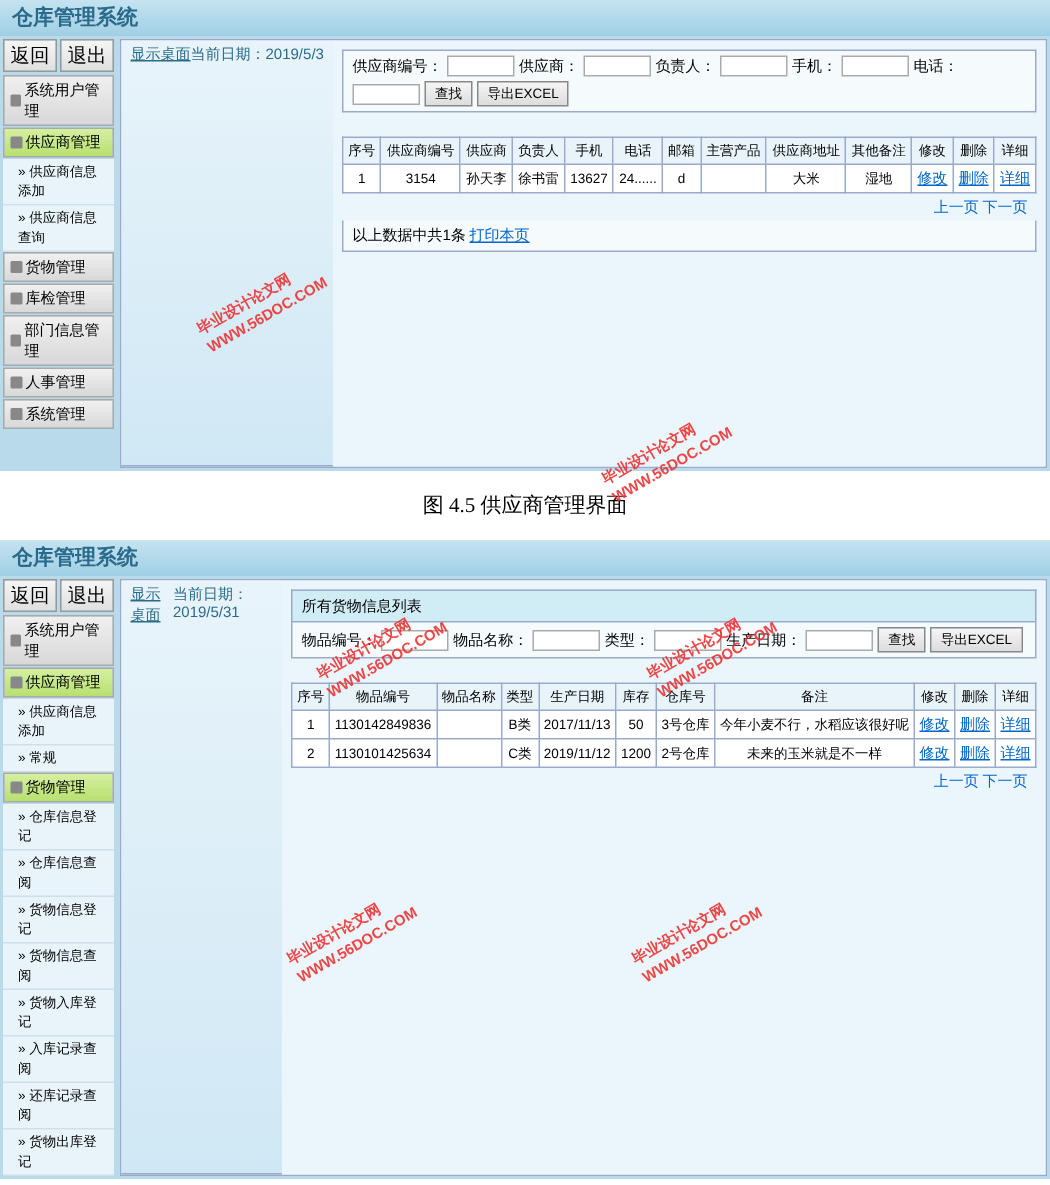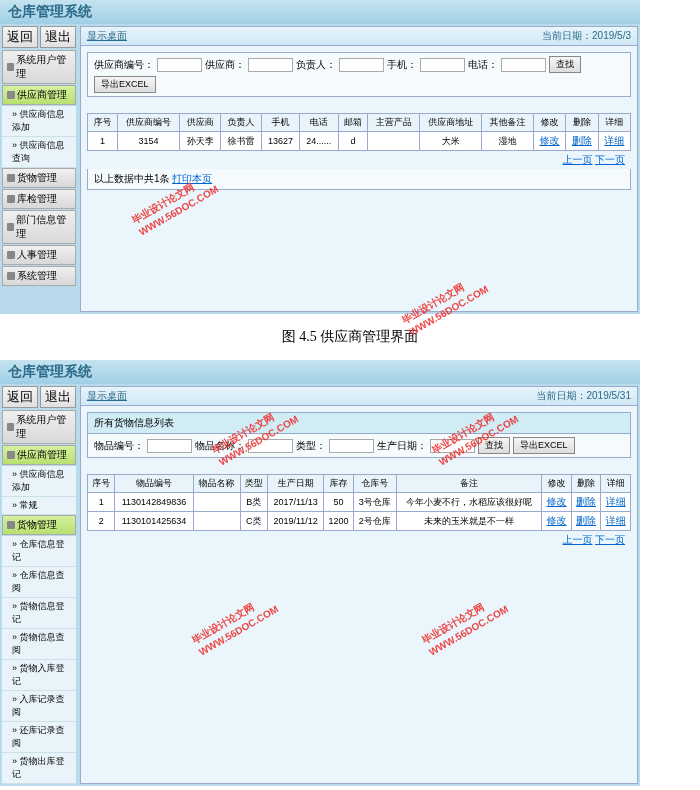--- a/index.html
+++ b/index.html
@@ -1,43 +1,43 @@
 <!DOCTYPE html>
 <html><head>
 <meta charset="utf-8">
 <style>
 *{margin:0;padding:0;box-sizing:border-box;font-family:"Microsoft YaHei",SimSun,Arial,sans-serif;font-size:10px}
 body{background:#fff;width:700px}
-.app{width:640px;position:relative}
+.app{width:700px;position:relative}
 .header{background:linear-gradient(#c5e3f0,#a0cfe5);height:24px;display:flex;align-items:center;padding-left:8px}
 .header-title{color:#2a6a8a;font-size:14px;font-weight:bold}
 .body{display:flex;background:#b8daea;min-height:290px}
 .sidebar{width:78px;background:#b8daea;padding:2px}
 .sb-top{display:flex;gap:2px;margin-bottom:2px}
 .sb-btn{flex:1;background:linear-gradient(#f5f5f5,#e0e0e0);border:1px solid #999;text-align:center;padding:1px 0;font-size:13px;cursor:pointer}
 .sb-group{background:linear-gradient(#f0f0f0,#d8d8d8);border:1px solid #aaa;padding:2px 4px;margin-bottom:1px;font-size:9px;cursor:pointer;display:flex;align-items:center;gap:2px}
 .sb-group.active{background:linear-gradient(#d4f0a0,#b8e070)}
 .sb-item{background:#e8f4fa;padding:2px 4px 2px 10px;font-size:9px;cursor:pointer;border-bottom:1px solid #cce0ea}
 .sb-icon{width:8px;height:8px;display:inline-block;background:#888;border-radius:1px}
-.main{flex:1;background:#fff;border:1px solid #9ac;margin:2px;display:flex;flex-direction:column}
+.main{flex:1;background:#fff;border:1px solid #9ac;margin:2px;display:flex;flex-direction:row}
 .crumb{background:linear-gradient(#e8f4fa,#d0e8f5);padding:2px 6px;font-size:9px;color:#2a6a8a;border-bottom:1px solid #9ac;display:flex;justify-content:space-between}
 .crumb a{color:#2a6a8a;text-decoration:underline}
 .content{padding:6px;background:#eaf6fb;flex:1}
 .panel-title{background:#d0ecf5;padding:3px 6px;font-size:10px;border:1px solid #9ac;border-bottom:none}
 .search-bar{background:#f5fafc;border:1px solid #9ac;padding:3px 6px;display:flex;align-items:center;gap:3px;flex-wrap:wrap;font-size:9px}
 .search-bar input{border:1px solid #aaa;height:14px;width:45px;font-size:9px;padding:0 2px}
 .search-bar .btn{background:linear-gradient(#f5f5f5,#ddd);border:1px solid #888;padding:1px 6px;font-size:9px;cursor:pointer}
 table.data{width:100%;border-collapse:collapse;background:#fff;margin-top:16px}
 table.data th,table.data td{border:1px solid #9ac;padding:2px 3px;font-size:9px;text-align:center;white-space:nowrap;overflow:hidden}
 table.data th{background:#e8f4fa;font-weight:normal}
 table.data a{color:#06c;text-decoration:underline}
 .footer-row{background:#f5fafc;border:1px solid #9ac;border-top:none;padding:3px 6px;font-size:9px}
 .footer-row a{color:#06c;text-decoration:underline}
 .pager{text-align:right;font-size:9px;padding:2px 6px}
-.pager a{color:#06c;text-decoration:underline}
+.pager a{color:#06c;}
 .caption{text-align:center;font-size:14px;padding:14px 0;font-family:SimSun}
 .watermark{position:absolute;color:#e33;font-size:11px;font-weight:bold;transform:rotate(-30deg);pointer-events:none;opacity:.9;line-height:1.3}
 </style>
 </head>
 <body>
 
 <div class="app">
   <div class="header">
     <span class="header-title">仓库管理系统</span>
   </div>

